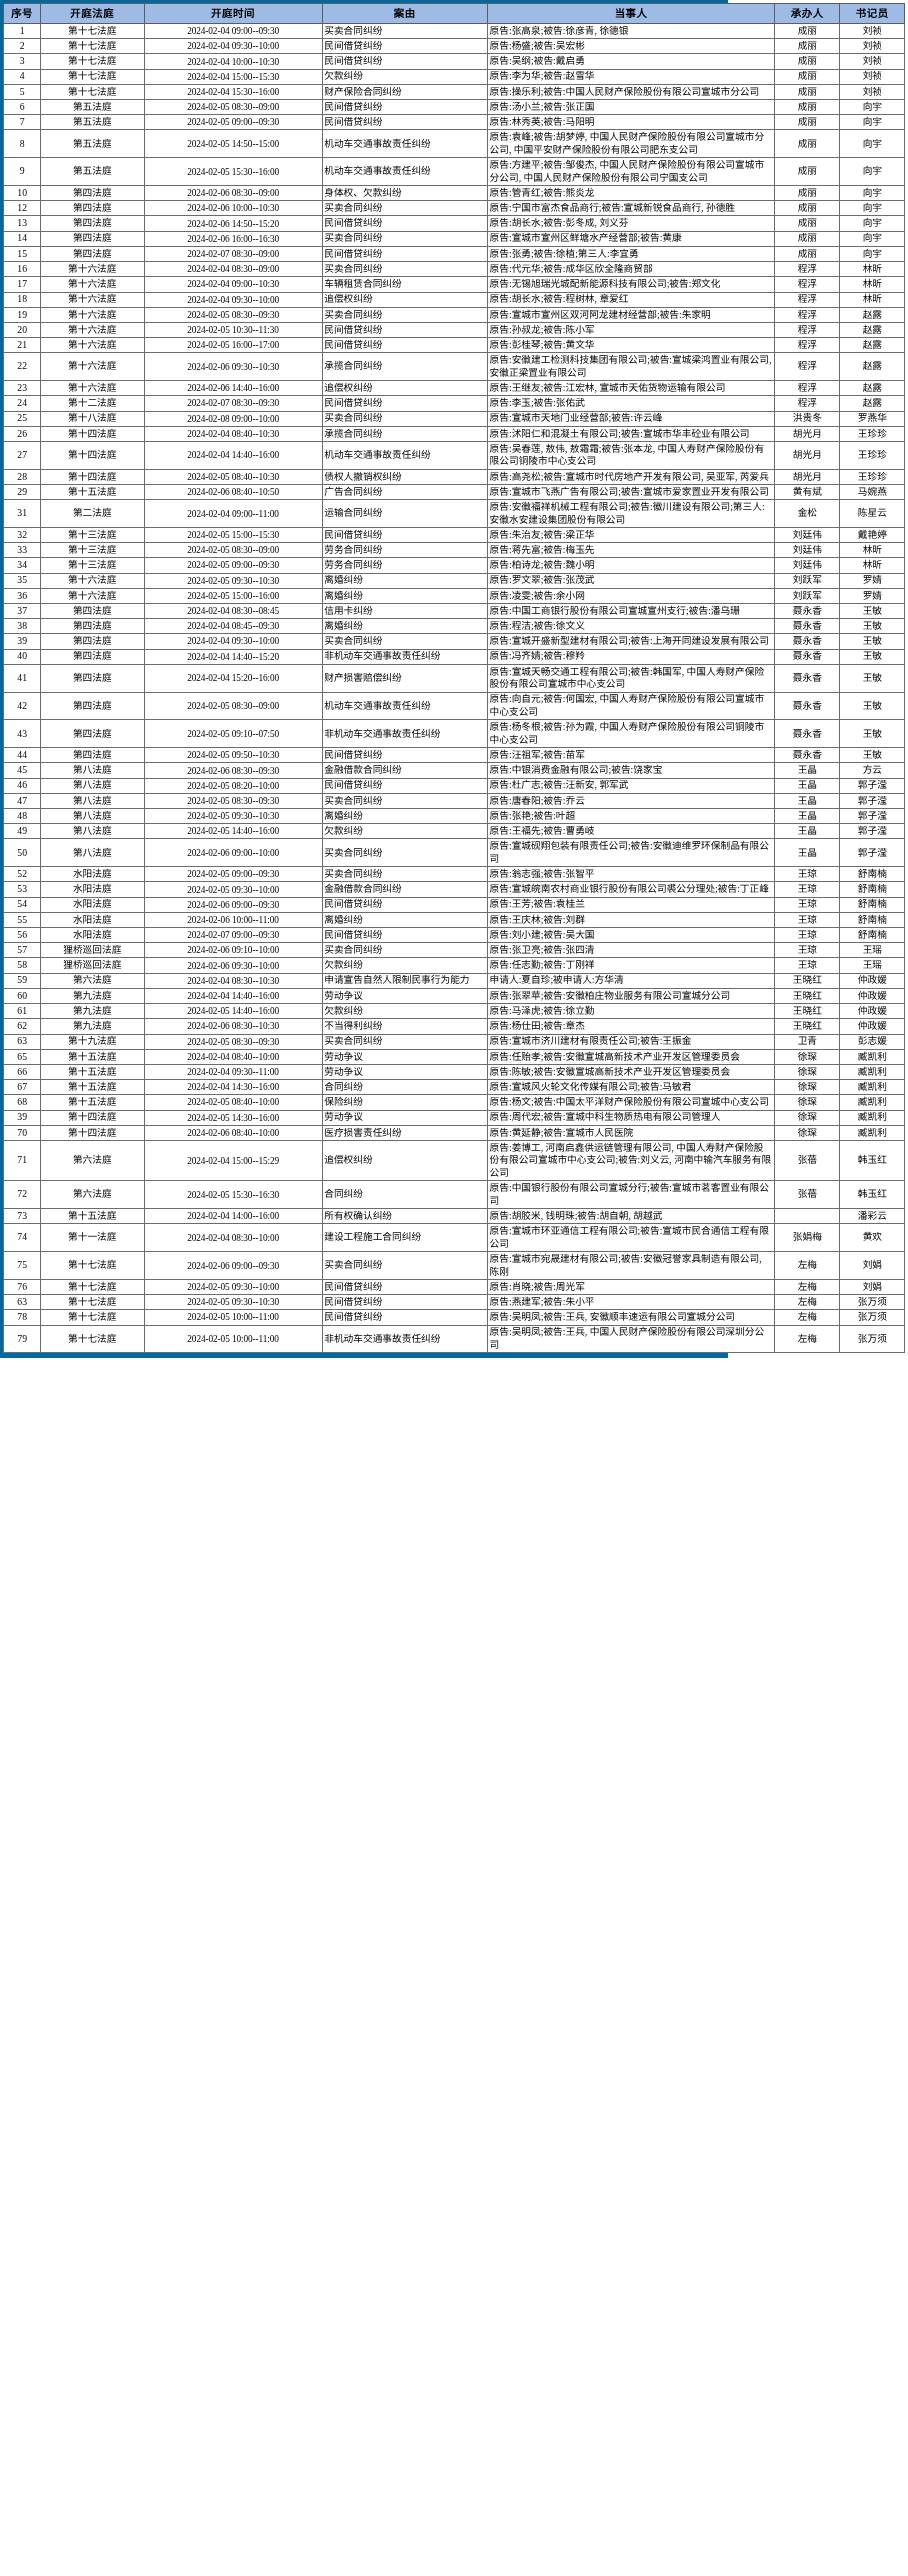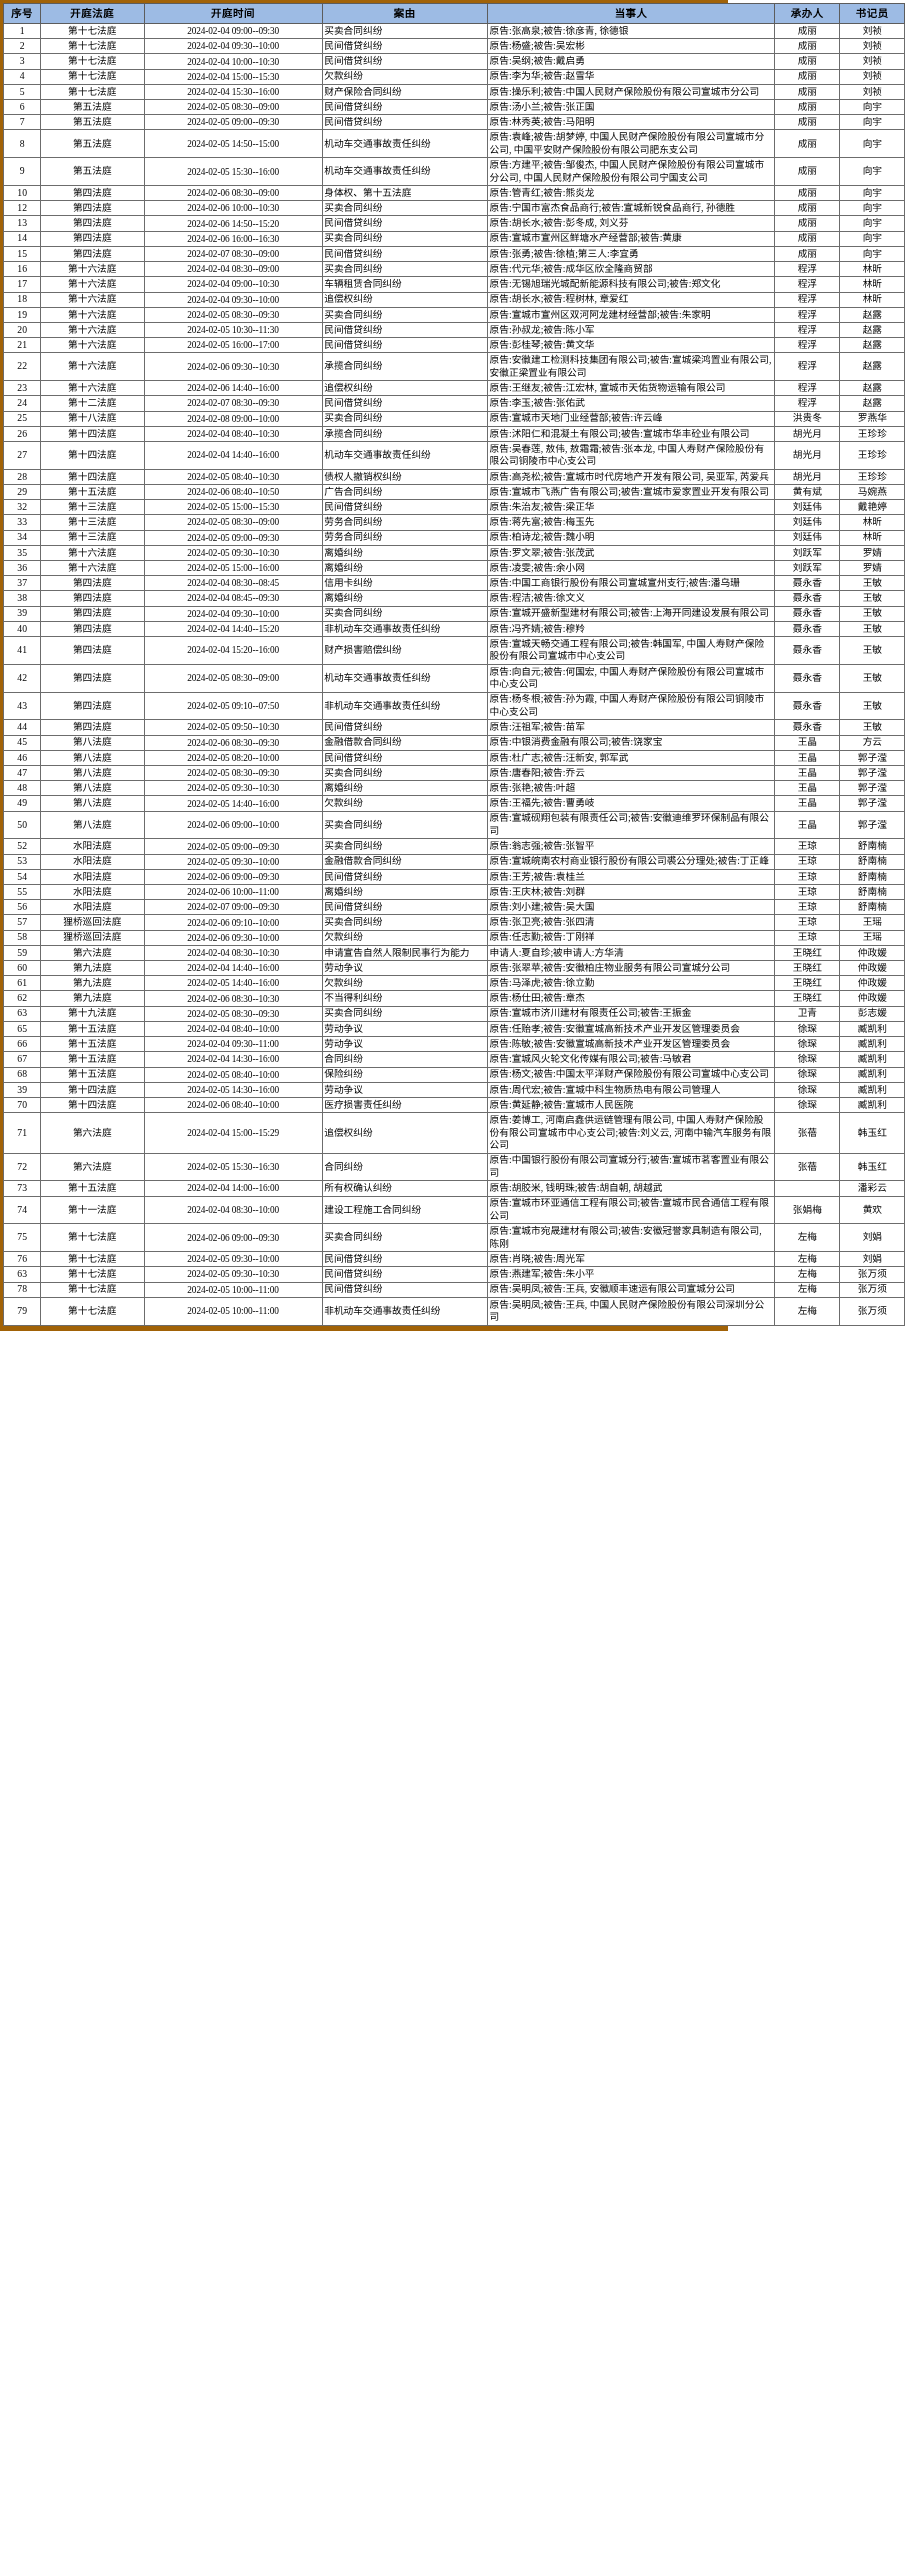--- a/index.html
+++ b/index.html
@@ -6,21 +6,21 @@
   html,body{margin:0;padding:0;background:#ffffff;}
   body{
     font-family:"Liberation Serif","DejaVu Serif",serif;
     color:#000000;
     -webkit-font-smoothing:none;
   }
   #sheet{
     width:728px;
     box-sizing:border-box;
     padding:3.4px 3.4px 5px 3.4px;
-    background:#a16207;
+    background:#0369a1;
   }
   table.court-table{
     width:902px;
     border-collapse:collapse;
     table-layout:fixed;
     font-size:9.7px;
     line-height:1.30;
   }
   table.court-table col.c-seq{width:32px;}
   table.court-table col.c-room{width:91px;}
@@ -161,21 +161,21 @@
           <td class="time">2024-02-05 15:30--16:00</td>
           <td class="cause">机动车交通事故责任纠纷</td>
           <td class="party">原告:方建平;被告:邹俊杰, 中国人民财产保险股份有限公司宣城市分公司, 中国人民财产保险股份有限公司宁国支公司</td>
           <td class="judge">成丽</td>
           <td class="clerk">向宇</td>
         </tr>
         <tr class="row">
           <td class="seq">10</td>
           <td class="room">第四法庭</td>
           <td class="time">2024-02-06 08:30--09:00</td>
-          <td class="cause">身体权、第十五法庭</td>
+          <td class="cause">身体权、欠款纠纷</td>
           <td class="party">原告:管青红;被告:熊炎龙</td>
           <td class="judge">成丽</td>
           <td class="clerk">向宇</td>
         </tr>
         <tr class="row">
           <td class="seq">12</td>
           <td class="room">第四法庭</td>
           <td class="time">2024-02-06 10:00--10:30</td>
           <td class="cause">买卖合同纠纷</td>
           <td class="party">原告:宁国市富杰食品商行;被告:宣城新锐食品商行, 孙德胜</td>
@@ -329,20 +329,29 @@
         <tr class="row">
           <td class="seq">29</td>
           <td class="room">第十五法庭</td>
           <td class="time">2024-02-06 08:40--10:50</td>
           <td class="cause">广告合同纠纷</td>
           <td class="party">原告:宣城市飞燕广告有限公司;被告:宣城市爱家置业开发有限公司</td>
           <td class="judge">黄有斌</td>
           <td class="clerk">马婉燕</td>
         </tr>
         <tr class="row">
+          <td class="seq">31</td>
+          <td class="room">第二法庭</td>
+          <td class="time">2024-02-04 09:00--11:00</td>
+          <td class="cause">运输合同纠纷</td>
+          <td class="party">原告:安徽福祥机械工程有限公司;被告:徽川建设有限公司;第三人:安徽水安建设集团股份有限公司</td>
+          <td class="judge">金松</td>
+          <td class="clerk">陈星云</td>
+        </tr>
+        <tr class="row">
           <td class="seq">32</td>
           <td class="room">第十三法庭</td>
           <td class="time">2024-02-05 15:00--15:30</td>
           <td class="cause">民间借贷纠纷</td>
           <td class="party">原告:朱治友;被告:梁正华</td>
           <td class="judge">刘廷伟</td>
           <td class="clerk">戴艳婷</td>
         </tr>
         <tr class="row">
           <td class="seq">33</td>

